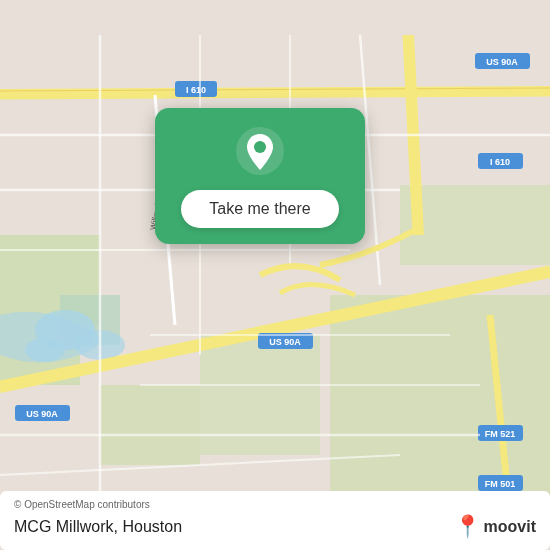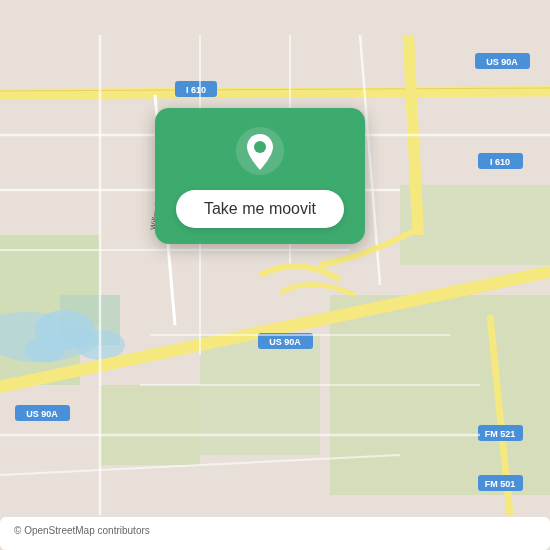--- a/index.html
+++ b/index.html
@@ -180,19 +180,26 @@
   </svg>
 
   <div id="card-overlay">
 
     <svg id="location-pin-icon" viewBox="0 0 50 50" xmlns="http://www.w3.org/2000/svg">
       <circle cx="25" cy="25" r="24" fill="rgba(255,255,255,0.15)"></circle>
       <path d="M25 8 C17.8 8 12 13.8 12 21 C12 30 25 44 25 44 C25 44 38 30 38 21 C38 13.8 32.2 8 25 8 Z" fill="white"></path>
       <circle cx="25" cy="21" r="6" fill="#3daa6e"></circle>
     </svg>
 
-    <button id="take-me-button">Take me moovit</button>
+    <button id="take-me-button">Take me there</button>
   </div>
 
   <div id="bottom-bar">
     <div id="attribution">© OpenStreetMap contributors</div>
+    <div id="location-row">
+      <span id="location-name">MCG Millwork, Houston</span>
+      <div id="moovit-logo">
+        <span id="moovit-pin" style="color:#e84646; font-size:22px;">📍</span>
+        <span id="moovit-text">moovit</span>
+      </div>
+    </div>
   </div>
 </div>
 
 </body></html>

